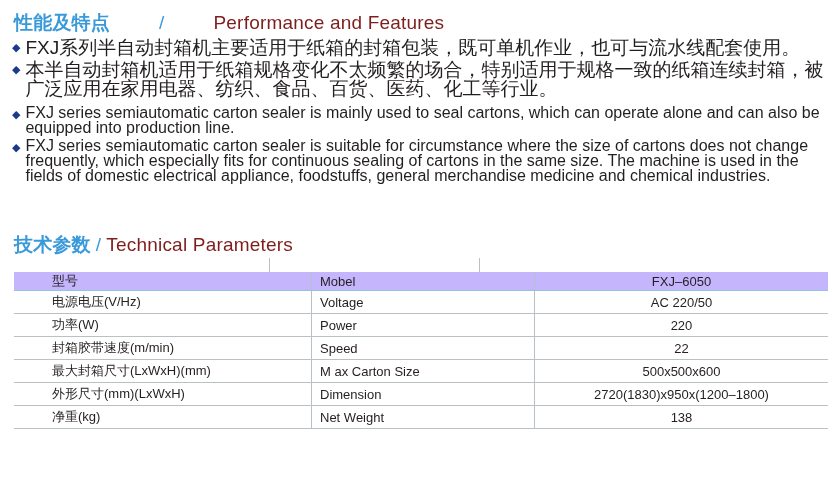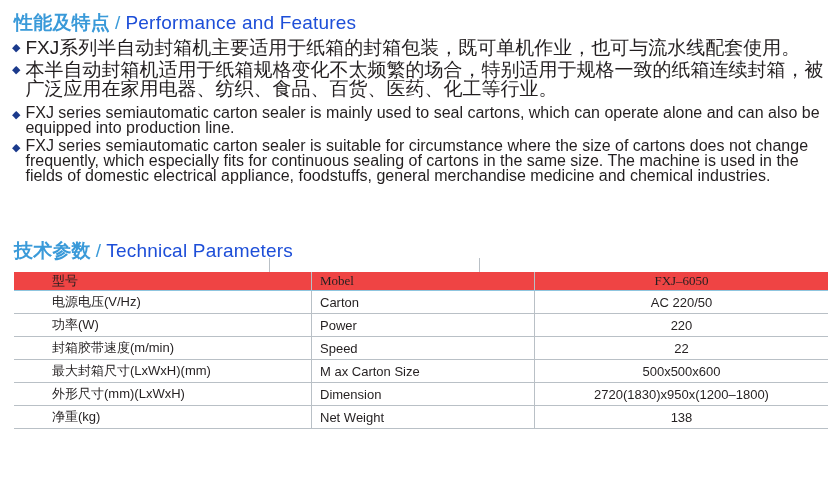--- a/index.html
+++ b/index.html
@@ -35,29 +35,30 @@
     font-weight: bold;
     font-size: 19px;
   }
   .heading-sep {
     color: #3a9ad9;
     font-weight: normal;
     margin: 0 5px;
     font-size: 19px;
   }
   .heading-en {
-    color: #1d4ed8;
+    color: #7f1d1d;
     font-weight: normal;
     font-size: 19px;
   }
 
   #features-heading {
     position: absolute;
     left: 14px;
     top: 10px;
+    gap: 44px;
   }
 
   
   .bullets {
     position: absolute;
     left: 12px;
     top: 38px;
     width: 816px;
   }
   .bullet-row {
@@ -87,21 +88,21 @@
     line-height: 15px;
   }
   .bullet-row.en-row {
     margin-bottom: 3px;
   }
 
   
   #params-heading {
     position: absolute;
     left: 14px;
-    top: 238px;
+    top: 232px;
     justify-content: flex-end;
   }
 
   
   .table-wrap {
     position: absolute;
     left: 14px;
     top: 272px;
     width: 814px;
   }
@@ -110,24 +111,23 @@
     border-collapse: collapse;
     font-size: 13px;
   }
   table.params td {
     height: 22px;
     padding: 0 4px;
     border-bottom: 1px solid #b9c0c6;
     vertical-align: middle;
   }
   table.params tr.header-row td {
-    background: #ef4444;
+    background: #c4b5fd;
     border-bottom: 1px solid #8fc5de;
     height: 15px;
-    font-family: Liberation Serif, serif;
   }
   .col-cn {
     width: 255px;
     padding-left: 38px !important;
     text-align: left;
     white-space: nowrap;
   }
   .col-en {
     width: 210px;
     padding-left: 8px !important;
@@ -198,21 +198,21 @@
     <table class="params">
       <tbody>
         <tr class="header-row">
           <td class="col-cn">型号</td>
           <td class="col-en">Mobel</td>
           <td class="col-val">FXJ–6050</td>
         </tr>
 
         <tr>
           <td class="col-cn">电源电压(V/Hz)</td>
-          <td class="col-en">Carton</td>
+          <td class="col-en">Voltage</td>
           <td class="col-val">AC  220/50</td>
         </tr>
         <tr>
           <td class="col-cn">功率(W)</td>
           <td class="col-en">Power</td>
           <td class="col-val">220</td>
         </tr>
         <tr>
           <td class="col-cn">封箱胶带速度(m/min)</td>
           <td class="col-en">Speed</td>

